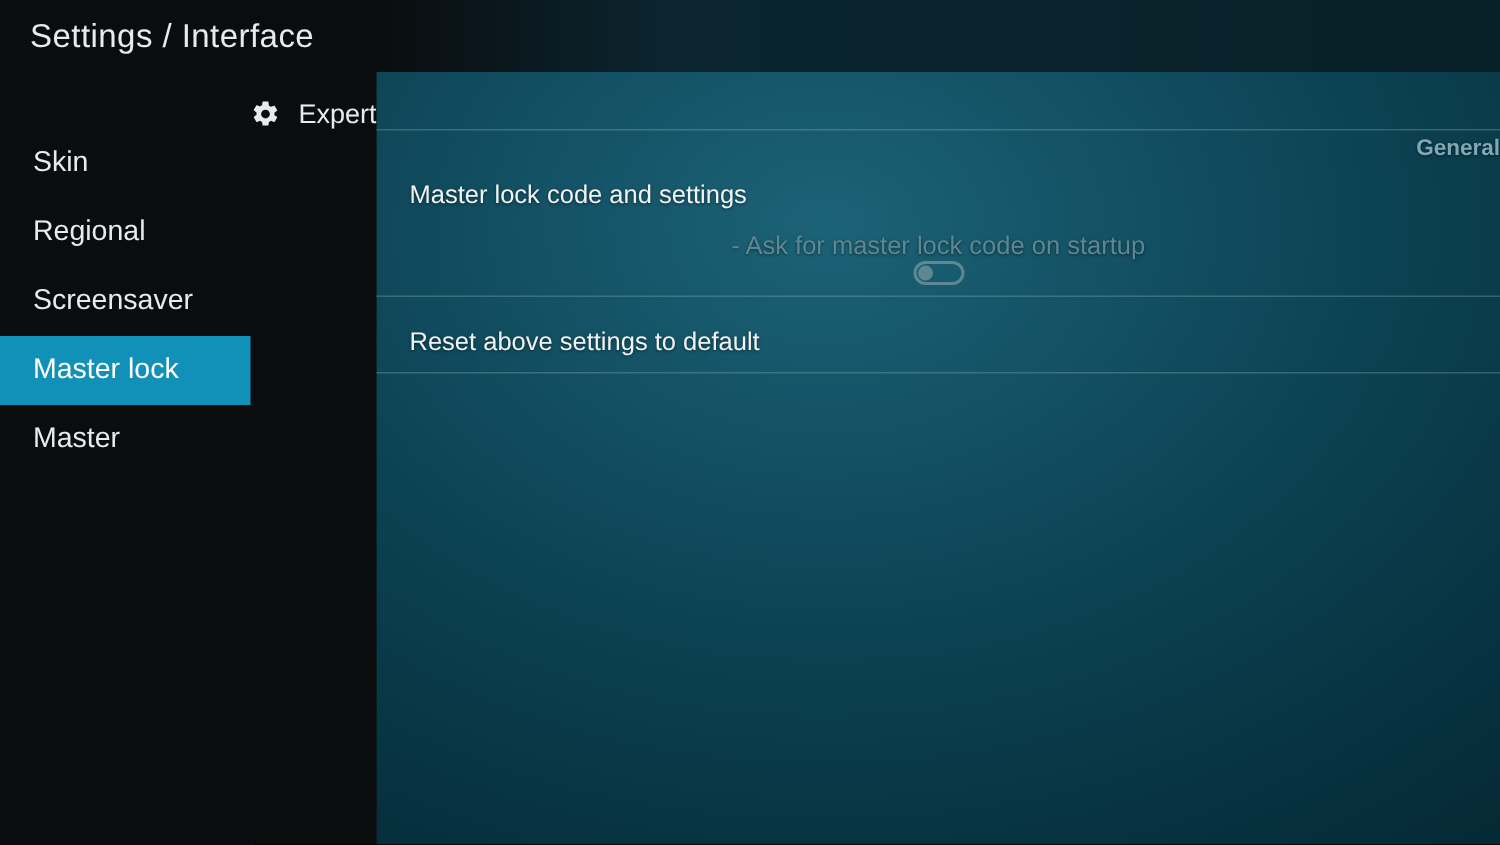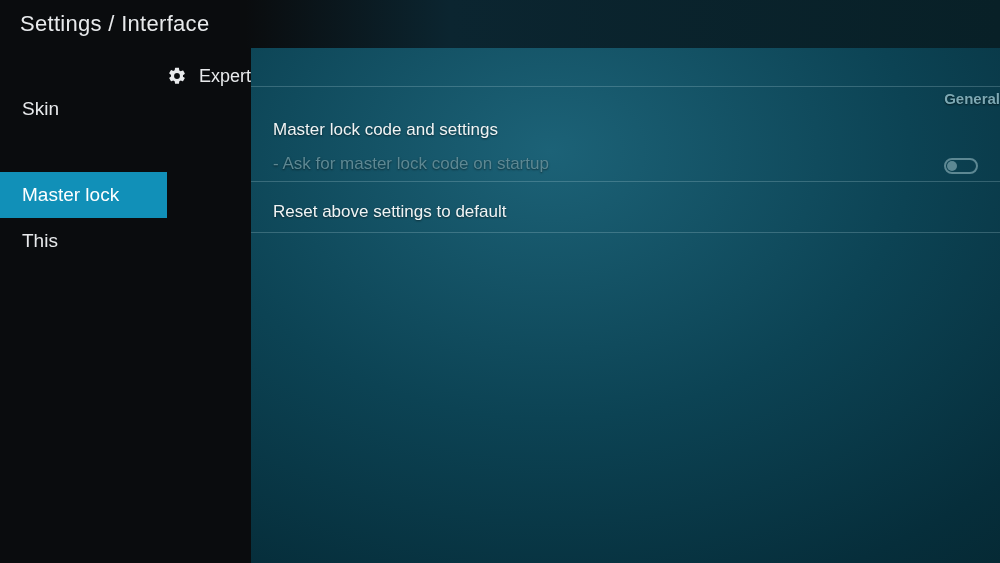--- a/index.html
+++ b/index.html
@@ -54,21 +54,20 @@
     align-items: center;
     padding-left: 22px;
     font-size: 19px;
     font-weight: 300;
     color: #e8eaec;
     cursor: pointer;
   }
   .sidebar-item.selected {
     background: #1190b8;
     color: #ffffff;
-    margin-top: 40px;
   }
 
   .settings-level {
     height: 56px;
     display: flex;
     align-items: center;
     gap: 12px;
     font-size: 18px;
     font-weight: 300;
     color: #e8eaec;
@@ -97,32 +96,33 @@
     font-size: 15px;
     font-weight: 600;
     color: #7ea9b4;
     padding: 3px 0 6px;
     border-top: 1px solid rgba(180,210,220,0.25);
     text-shadow: 0 1px 2px rgba(0,0,0,0.6);
   }
 
   .setting-row {
     display: flex;
-    align-items: flex-end;
+    align-items: center;
     justify-content: space-between;
     padding: 7px 22px 7px 22px;
     font-size: 17px;
     font-weight: 300;
     color: #f0f4f5;
     cursor: pointer;
     text-shadow: 0 1px 2px rgba(0,0,0,0.5);
   }
   .setting-row.disabled {
     color: #5d8893;
     cursor: default;
+    flex-direction: column;
   }
   .setting-row.with-sep {
     border-top: 1px solid rgba(180,210,220,0.25);
     border-bottom: 1px solid rgba(180,210,220,0.25);
     padding-top: 20px;
     padding-bottom: 10px;
   }
 
   .toggle {
     width: 34px;
@@ -159,22 +159,24 @@
 
 <div class="header">
   <div class="breadcrumb">Settings / Interface</div>
 </div>
 
 <div class="body">
 
   <div class="sidebar">
     <div class="sidebar-items">
       <div class="sidebar-item">Skin</div>
+      <div class="sidebar-item">Regional</div>
+      <div class="sidebar-item">Screensaver</div>
       <div class="sidebar-item selected">Master lock</div>
-      <div class="sidebar-item">This</div>
+      <div class="sidebar-item">Master</div>
     </div>
     <div class="settings-level">
       <span class="gear-icon">
         <svg viewBox="0 0 24 24">
             <path d="M19.14,12.94a7.07,7.07,0,0,0,.05-.94,7.07,7.07,0,0,0-.05-.94l2.03-1.58a.5.5,0,0,0,.12-.64l-1.92-3.32a.5.5,0,0,0-.61-.22l-2.39.96a7.22,7.22,0,0,0-1.62-.94l-.36-2.54A.5.5,0,0,0,13.9,2h-3.8a.5.5,0,0,0-.49.42L9.25,4.96a7.22,7.22,0,0,0-1.62.94L5.24,4.94a.5.5,0,0,0-.61.22L2.71,8.48a.5.5,0,0,0,.12.64l2.03,1.58a7.07,7.07,0,0,0-.05.94,7.07,7.07,0,0,0,.05.94L2.83,14.16a.5.5,0,0,0-.12.64l1.92,3.32a.5.5,0,0,0,.61.22l2.39-.96a7.22,7.22,0,0,0,1.62.94l.36,2.54a.5.5,0,0,0,.49.42h3.8a.5.5,0,0,0,.49-.42l.36-2.54a7.22,7.22,0,0,0,1.62-.94l2.39.96a.5.5,0,0,0,.61-.22l1.92-3.32a.5.5,0,0,0-.12-.64ZM12,15.5A3.5,3.5,0,1,1,15.5,12,3.5,3.5,0,0,1,12,15.5Z"></path>
           </svg>
       </span>
       <span>Expert</span>
     </div>
   </div>

